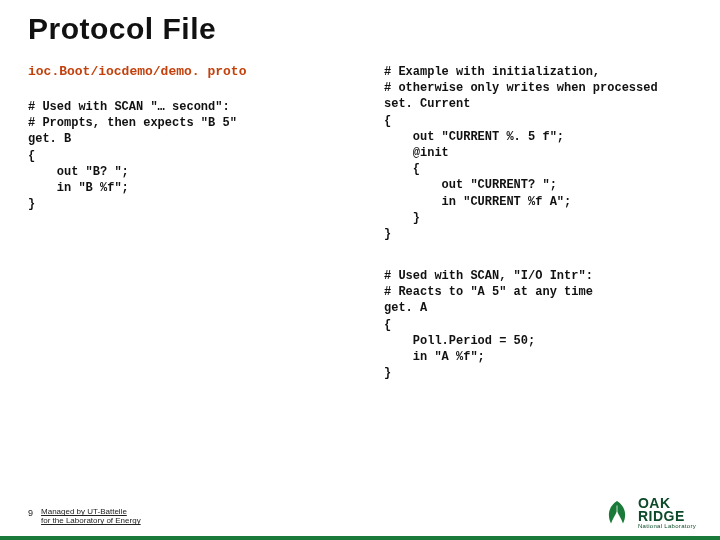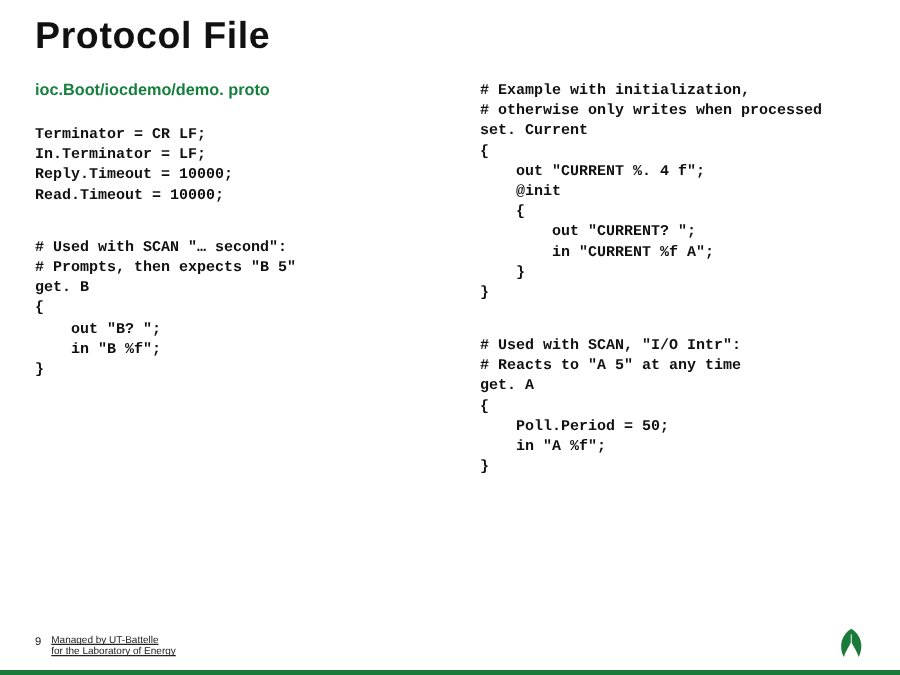--- a/index.html
+++ b/index.html
@@ -27,24 +27,24 @@
   }
   .cols {
     display: flex;
     gap: 32px;
   }
   .col {
     flex: 1;
     min-width: 0;
   }
   .filepath {
-    font-family: Liberation Sans, sans-serif;
+    font-family: Liberation Mono, monospace;
     font-size: 13px;
     font-weight: 700;
-    color: #15803d;
+    color: #c2410c;
     margin-bottom: 20px;
   }
   pre.code {
     font-family: "Courier New", Courier, monospace;
     font-size: 12px;
     font-weight: 700;
     color: #111;
     white-space: pre;
     line-height: 1.35;
   }
@@ -112,39 +112,35 @@
 <body>
 
 <div class="slide">
 
   <h1 class="title">Protocol File</h1>
 
   <div class="cols">
 
     <div class="col">
       <div class="filepath">ioc.Boot/iocdemo/demo. proto</div>
-      <pre class="code block">Terminator = CR LF;
-In.Terminator = LF;
-Reply.Timeout = 10000;
-Read.Timeout = 10000;</pre>
       <pre class="code block"># Used with SCAN "… second":
 # Prompts, then expects "B 5"
 get. B
 {
     out "B? ";
     in "B %f";
 }</pre>
     </div>
 
     <div class="col">
       <pre class="code block"># Example with initialization,
 # otherwise only writes when processed
 set. Current
 {
-    out "CURRENT %. 4 f";
+    out "CURRENT %. 5 f";
     @init
     {
         out "CURRENT? ";
         in "CURRENT %f A";
     }
 }</pre>
       <pre class="code block"># Used with SCAN, "I/O Intr":
 # Reacts to "A 5" at any time
 get. A
 {
@@ -161,16 +157,21 @@
       <div>Managed by UT-Battelle</div>
       <div>for the Laboratory of Energy</div>
     </div>
   </div>
 
   <div class="logo">
     <svg class="oak-mark" viewBox="0 0 40 40">
       <path d="M20 4 C10 10 6 22 12 34 C14 28 18 22 20 18 C22 22 26 28 28 34 C34 22 30 10 20 4 Z" fill="#1a7a3a"></path>
       <path d="M20 10 L20 34" stroke="#fff" stroke-width="1"></path>
     </svg>
+    <div class="oak-text">
+      <div class="oak-top">OAK</div>
+      <div class="oak-bot">RIDGE</div>
+      <div class="oak-sub">National Laboratory</div>
+    </div>
   </div>
 
   <div class="green-bar"></div>
 </div>
 
 </body></html>

